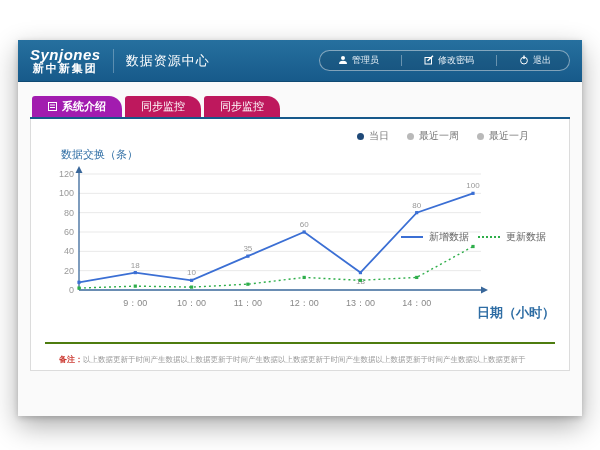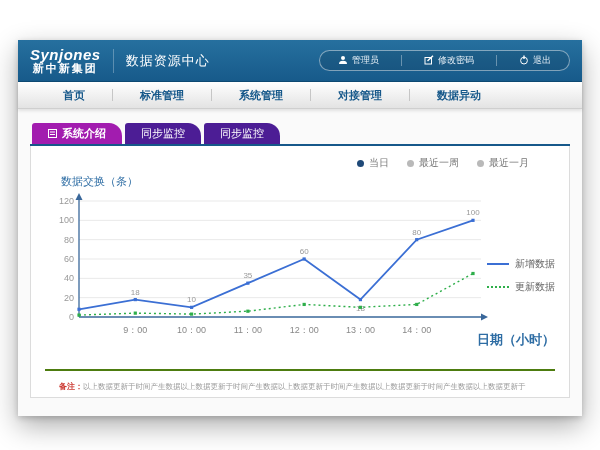--- a/index.html
+++ b/index.html
@@ -26,32 +26,32 @@
   .nav { height:27px; background:linear-gradient(#ffffff,#e3e3e3);
     border-bottom:1px solid #cfcfcf; box-shadow:0 2px 3px rgba(0,0,0,.10);
     display:flex; align-items:center; padding-left:18px; position:relative; z-index:2; }
   .nav-item { color:#16588a; font-size:11px; font-weight:bold; padding:0 27px; cursor:pointer; }
   .nav-sep { width:1px; height:12px; background:#c6c6c6; }
 
   
   .content { padding:14px 12px 0; }
   .tab-row { display:flex; gap:3px; padding-left:2px; }
   .tab { height:21px; display:flex; align-items:center; gap:5px; padding:0 16px;
-    font-size:11px; color:#fff; border-radius:3px 13px 0 0; cursor:pointer; background:#4c1d95; }
+    font-size:11px; color:#fff; border-radius:3px 13px 0 0; cursor:pointer; background:#be185d; }
   .tab.active { background:#a21caf; font-weight:bold; }
   .tab-rule { height:2px; background:#16588a; }
   .panel { background:#fff; border:1px solid #dcdcdc; border-top:none; padding:8px 14px 10px; height:252px; }
 
   .radio-row { display:flex; justify-content:flex-end; gap:18px; margin:2px 26px 4px 0; }
   .radio { display:flex; align-items:center; gap:5px; font-size:10px; color:#777; cursor:pointer; }
   .radio-dot { width:7px; height:7px; border-radius:50%; display:inline-block; }
 
   .ylabel { color:#2e6da4; font-size:11px; margin:0 0 0 16px; }
   .chart-wrap { position:relative; height:168px; margin-top:2px; }
-  .legend { position:absolute; right:0; top:66px; display:flex; flex-direction:column; gap:9px; }
+  .legend { position:absolute; right:9px; top:66px; display:flex; flex-direction:row; gap:9px; }
   .legend-item { display:flex; align-items:center; gap:6px; font-size:10px; color:#666; cursor:pointer; }
   .legend-line { width:22px; height:0; display:inline-block; }
   .xlabel { position:absolute; right:0; top:140px; color:#2e6da4; font-size:13px; font-weight:bold; white-space:nowrap; }
 
   .note { margin-top:10px; border-top:2px solid #4d7c0f; padding:10px 14px 0;
     font-size:7.5px; color:#999; white-space:nowrap; overflow:hidden; }
   .note .tag { color:#cc3b33; font-weight:bold; font-size:8px; }
 </style>
 </head>
 <body>
@@ -85,31 +85,20 @@
       <span class="pill-item">
         <span><svg width="10" height="10" viewBox="0 0 10 10">
               <circle cx="5" cy="5.6" r="3.4" fill="none" stroke="#fff"></circle>
               <line x1="5" y1="0.4" x2="5" y2="4" stroke="#fff" stroke-width="1.4"></line>
             </svg></span>
         <span>退出</span>
       </span>
     </div>
   </div>
 
-  <div class="nav">
-      <span class="nav-item">首页</span>
-      <span class="nav-sep"></span>
-      <span class="nav-item">标准管理</span>
-      <span class="nav-sep"></span>
-      <span class="nav-item">系统管理</span>
-      <span class="nav-sep"></span>
-      <span class="nav-item">对接管理</span>
-      <span class="nav-sep"></span>
-      <span class="nav-item">数据异动</span>
-    </div>
 
   <div class="content">
     <div class="tab-row">
         <div class="tab active">
           <span><svg width="9" height="9" viewBox="0 0 9 9">
               <rect x="0.5" y="0.5" width="8" height="8" fill="none" stroke="#fff"></rect>
               <line x1="2" y1="3" x2="7" y2="3" stroke="#fff"></line>
               <line x1="2" y1="5.5" x2="7" y2="5.5" stroke="#fff"></line>
             </svg></span>
           <span>系统介绍</span>

